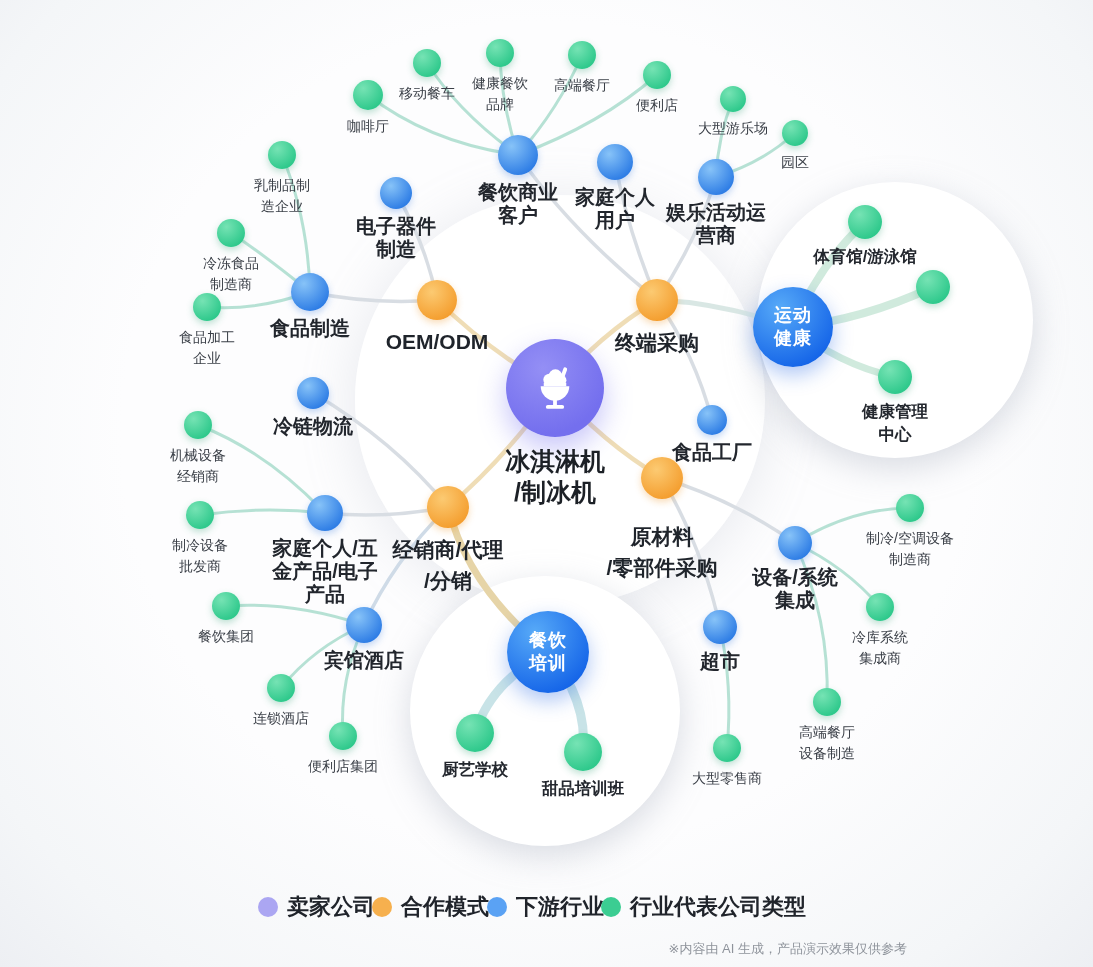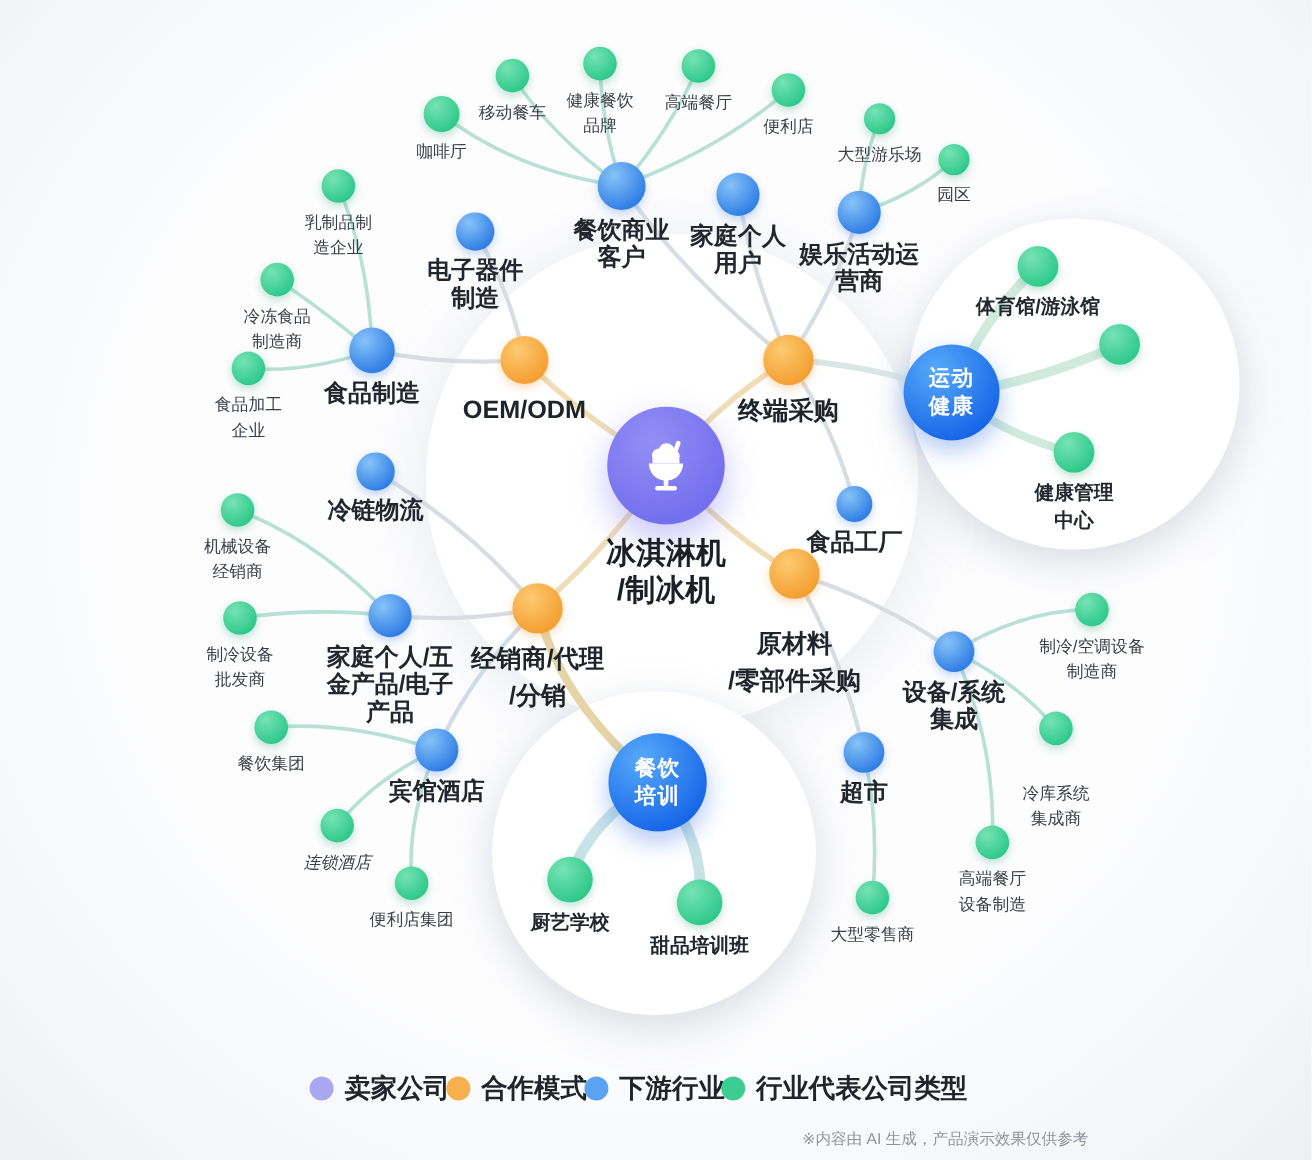--- a/index.html
+++ b/index.html
@@ -240,42 +240,42 @@
     <div class="node company" style="left: 186px; top: 501px; width: 28px; height: 28px;"></div>
     <div class="label lbl-company" style="left: 70px; width: 260px; top: 535px;">
       <div>制冷设备</div>
       <div>批发商</div>
     </div>
     <div class="node company" style="left: 212px; top: 592px; width: 28px; height: 28px;"></div>
     <div class="label lbl-company" style="left: 96px; width: 260px; top: 626px;">
       <div>餐饮集团</div>
     </div>
     <div class="node company" style="left: 267px; top: 674px; width: 28px; height: 28px;"></div>
-    <div class="label lbl-company" style="left: 151px; width: 260px; top: 708px; font-style: italic;">
+    <div class="label lbl-company" style="left: 151px; width: 260px; top: 708px;">
       <div>连锁酒店</div>
     </div>
     <div class="node company" style="left: 329px; top: 722px; width: 28px; height: 28px;"></div>
     <div class="label lbl-company" style="left: 213px; width: 260px; top: 756px;">
       <div>便利店集团</div>
     </div>
     <div class="node company" style="left: 456px; top: 714px; width: 38px; height: 38px;"></div>
     <div class="label lbl-company emph" style="left: 345px; width: 260px; top: 758px;">
       <div>厨艺学校</div>
     </div>
     <div class="node company" style="left: 564px; top: 733px; width: 38px; height: 38px;"></div>
     <div class="label lbl-company emph" style="left: 453px; width: 260px; top: 777px;">
       <div>甜品培训班</div>
     </div>
     <div class="node company" style="left: 896px; top: 494px; width: 28px; height: 28px;"></div>
     <div class="label lbl-company" style="left: 780px; width: 260px; top: 528px;">
       <div>制冷/空调设备</div>
       <div>制造商</div>
     </div>
     <div class="node company" style="left: 866px; top: 593px; width: 28px; height: 28px;"></div>
-    <div class="label lbl-company" style="left: 750px; width: 260px; top: 627px; margin-top: 24px;">
+    <div class="label lbl-company" style="left: 750px; width: 260px; top: 627px;">
       <div>冷库系统</div>
       <div>集成商</div>
     </div>
     <div class="node company" style="left: 813px; top: 688px; width: 28px; height: 28px;"></div>
     <div class="label lbl-company" style="left: 697px; width: 260px; top: 722px;">
       <div>高端餐厅</div>
       <div>设备制造</div>
     </div>
     <div class="node company" style="left: 713px; top: 734px; width: 28px; height: 28px;"></div>
     <div class="label lbl-company" style="left: 597px; width: 260px; top: 768px;">

